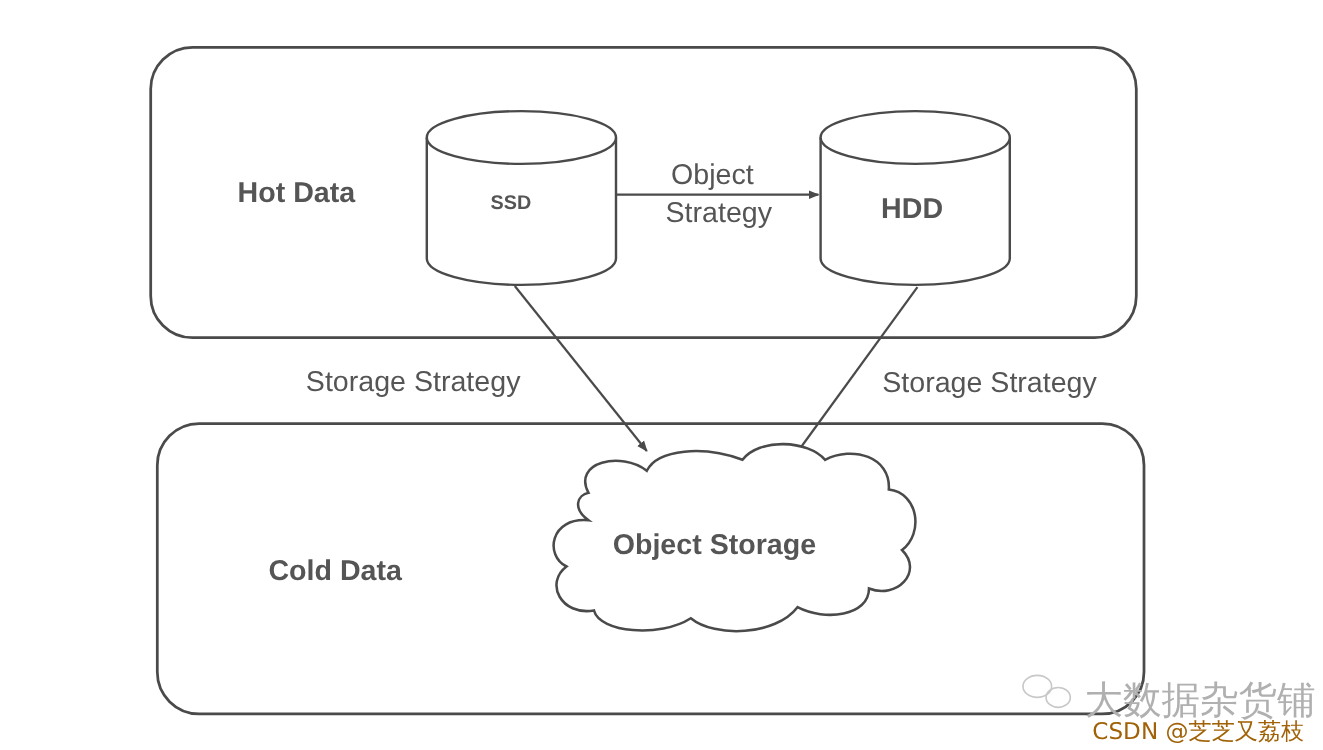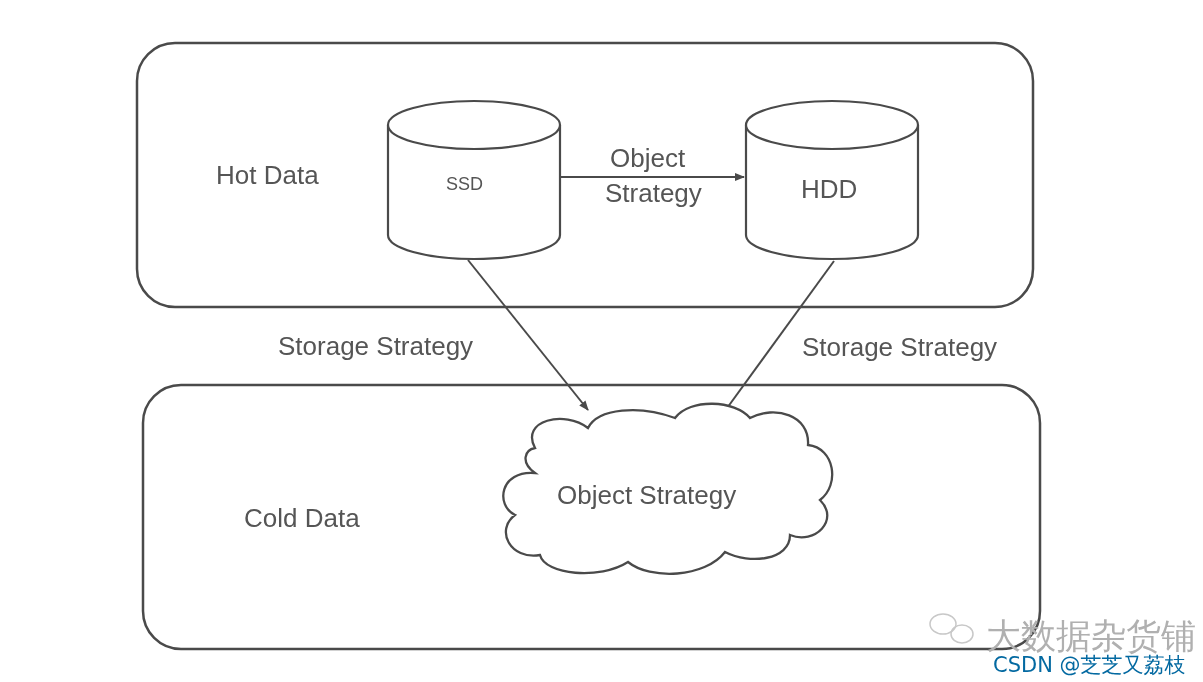--- a/index.html
+++ b/index.html
@@ -1,20 +1,20 @@
 <!DOCTYPE html>
 <html><head>
 <meta charset="utf-8">
 <style>
   html, body { margin:0; padding:0; background:#ffffff; }
   body { width:1203px; height:682px; position:relative; overflow:hidden; font-family:"Liberation Sans", sans-serif; }
   svg { position:absolute; left:0; top:0; }
   .lbl { position:absolute; color:#555555; white-space:nowrap; }
-  .bold { font-weight:normal; }
-  .wm { position:absolute; color:#0369a1; white-space:nowrap; font-family:"DejaVu Sans", sans-serif; }
+  .bold { font-weight:bold; }
+  .wm { position:absolute; color:#a16207; white-space:nowrap; font-family:"DejaVu Sans", sans-serif; }
 </style>
 </head>
 <body>
 
 <svg width="1203" height="682">
   <defs>
     <marker id="ah" markerWidth="10" markerHeight="10" refX="9" refY="5" orient="auto" markerUnits="userSpaceOnUse">
       <path d="M0,1 L10,5 L0,9 z" fill="#4a4a4a"></path>
     </marker>
   </defs>
@@ -52,21 +52,21 @@
     <ellipse cx="943" cy="624" rx="13" ry="10"></ellipse>
     <ellipse cx="962" cy="634" rx="11" ry="9"></ellipse>
   </g>
 </svg>
 
 <div class="lbl bold" style="left:216px;top:160px;font-size:26px;">Hot Data</div>
 <div class="lbl bold" style="left:228px;top:503px;font-size:26px;margin-left:16px;">Cold Data</div>
 
 <div class="lbl bold" style="left:446px;top:174px;font-size:18px;">SSD</div>
 <div class="lbl bold" style="left:801px;top:174px;font-size:26px;text-align:right;">HDD</div>
-<div class="lbl bold" style="left:557px;top:480px;font-size:26px;">Object Strategy</div>
+<div class="lbl bold" style="left:557px;top:480px;font-size:26px;">Object Storage</div>
 
 <div class="lbl" style="left:610px;top:143px;font-size:26px;">Object</div>
 <div class="lbl" style="left:605px;top:178px;font-size:26px;">Strategy</div>
 <div class="lbl" style="left:278px;top:331px;font-size:26px;">Storage Strategy</div>
 <div class="lbl" style="left:802px;top:332px;font-size:26px;">Storage Strategy</div>
 
 <div class="wm" style="left:986px;top:613px;font-size:35px;color:#b0b0b0;">大数据杂货铺</div>
 <div class="wm" style="left:993px;top:651px;font-size:21px;">CSDN @芝芝又荔枝</div>
 
 </body></html>

